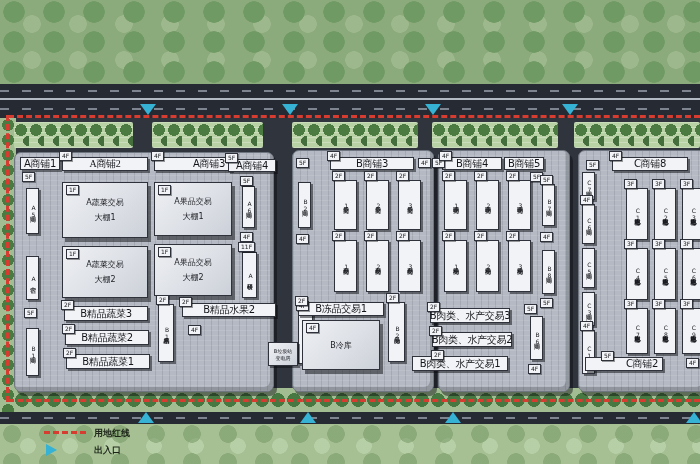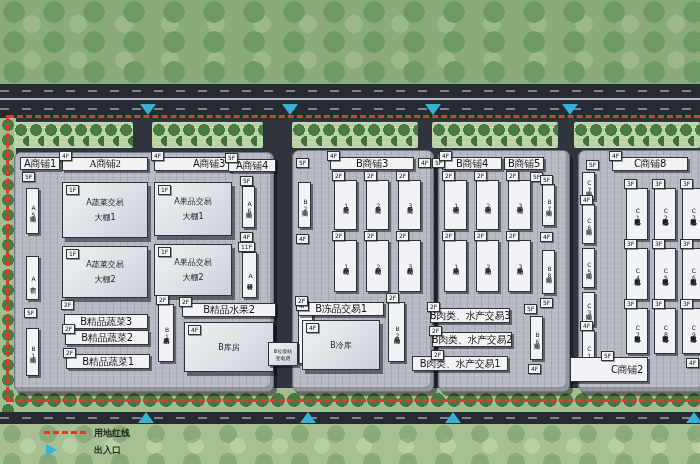--- a/index.html
+++ b/index.html
@@ -108,21 +108,21 @@
       <div class="shed" style="left: 62px; top: 182px; width: 86px; height: 56px;">
         <div>A蔬菜交易</div>
         <div>大棚1</div>
       </div>
       <div class="ftag" style="left: 66px; top: 185px;">1F</div>
       <div class="shed" style="left: 62px; top: 246px; width: 86px; height: 52px;">
         <div>A蔬菜交易</div>
         <div>大棚2</div>
       </div>
       <div class="ftag" style="left: 66px; top: 249px;">1F</div>
-      <div class="plaque h" style="left: 64px; top: 306px; width: 84px; height: 15px; margin-top: 8px;">B精品蔬菜3</div>
+      <div class="plaque h" style="left: 64px; top: 306px; width: 84px; height: 15px;">B精品蔬菜3</div>
       <div class="ftag" style="left: 61px; top: 300px;">2F</div>
       <div class="plaque h" style="left: 65px; top: 330px; width: 84px; height: 15px;">B精品蔬菜2</div>
       <div class="ftag" style="left: 62px; top: 324px;">2F</div>
       <div class="plaque h" style="left: 66px; top: 354px; width: 84px; height: 15px;">B精品蔬菜1</div>
       <div class="ftag" style="left: 63px; top: 348px;">2F</div>
       <div class="plaque h" style="left: 154px; top: 157px; width: 78px; height: 14px; padding-left: 32px;">A商铺3</div>
       <div class="ftag" style="left: 151px; top: 151px;">4F</div>
       <div class="plaque h" style="left: 228px; top: 159px; width: 48px; height: 13px;">A商铺4</div>
       <div class="ftag" style="left: 225px; top: 153px;">5F</div>
       <div class="shed" style="left: 154px; top: 182px; width: 78px; height: 54px;">
@@ -137,23 +137,20 @@
       <div class="ftag" style="left: 158px; top: 247px;">1F</div>
       <div class="ftag" style="left: 240px; top: 176px;">5F</div>
       <div class="plaque v" style="left: 242px; top: 186px; width: 13px; height: 42px;">A商铺6</div>
       <div class="ftag" style="left: 240px; top: 232px;">4F</div>
       <div class="ftag" style="left: 238px; top: 242px;">11F</div>
       <div class="plaque v" style="left: 242px; top: 252px; width: 15px; height: 46px;">A科研楼</div>
       <div class="plaque v" style="left: 158px; top: 304px; width: 16px; height: 58px;">B精品水果1</div>
       <div class="ftag" style="left: 156px; top: 295px;">2F</div>
       <div class="plaque h" style="left: 182px; top: 303px; width: 94px; height: 14px;">B精品水果2</div>
       <div class="ftag" style="left: 179px; top: 297px;">2F</div>
-      <div class="shed" style="left: 184px; top: 322px; width: 90px; height: 50px;">
-        <div>B库房</div>
-      </div>
       <div class="ftag" style="left: 188px; top: 325px;">4F</div>
       <div class="ftag" style="left: 296px; top: 158px;">5F</div>
       <div class="plaque v" style="left: 298px; top: 182px; width: 13px; height: 46px;">B商铺2</div>
       <div class="ftag" style="left: 296px; top: 234px;">4F</div>
       <div class="plaque v" style="left: 298px; top: 310px; width: 15px; height: 54px;">B科研楼</div>
       <div class="ftag" style="left: 296px; top: 301px;">4F</div>
       <div class="plaque h" style="left: 330px; top: 157px; width: 84px; height: 13px;">B商铺3</div>
       <div class="ftag" style="left: 327px; top: 151px;">4F</div>
       <div class="ftag" style="left: 418px; top: 158px;">4F</div>
       <div class="plaque v" style="left: 334px; top: 180px; width: 23px; height: 50px;">干货交易1</div>
@@ -214,21 +211,21 @@
       <div class="ftag" style="left: 586px; top: 160px;">5F</div>
       <div class="plaque h" style="left: 612px; top: 157px; width: 76px; height: 14px;">C商铺8</div>
       <div class="ftag" style="left: 609px; top: 151px;">4F</div>
       <div class="plaque v" style="left: 582px; top: 172px; width: 13px; height: 28px;">C商铺7</div>
       <div class="plaque v" style="left: 582px; top: 204px; width: 13px; height: 40px;">C商铺6</div>
       <div class="ftag" style="left: 580px; top: 195px;">4F</div>
       <div class="plaque v" style="left: 582px; top: 248px; width: 13px; height: 40px;">C商铺5</div>
       <div class="plaque v" style="left: 582px; top: 292px; width: 13px; height: 34px;">C商铺3</div>
       <div class="plaque v" style="left: 582px; top: 330px; width: 13px; height: 44px;">C商铺1</div>
       <div class="ftag" style="left: 580px; top: 321px;">4F</div>
-      <div class="plaque h" style="left: 570px; top: 357px; width: 78px; height: 25px; padding-left: 36px;">C商铺2</div>
+      <div class="plaque h" style="left: 585px; top: 357px; width: 78px; height: 14px; padding-left: 36px;">C商铺2</div>
       <div class="ftag" style="left: 601px; top: 351px;">5F</div>
       <div class="ftag" style="left: 686px; top: 358px;">4F</div>
       <div class="plaque v" style="left: 626px; top: 188px; width: 22px; height: 52px;">
         <span>C电商配送</span>
         <br>
         <span>中心1</span>
       </div>
       <div class="ftag" style="left: 624px; top: 179px;">3F</div>
       <div class="plaque v" style="left: 654px; top: 188px; width: 22px; height: 52px;">
         <span>C电商配送</span>

